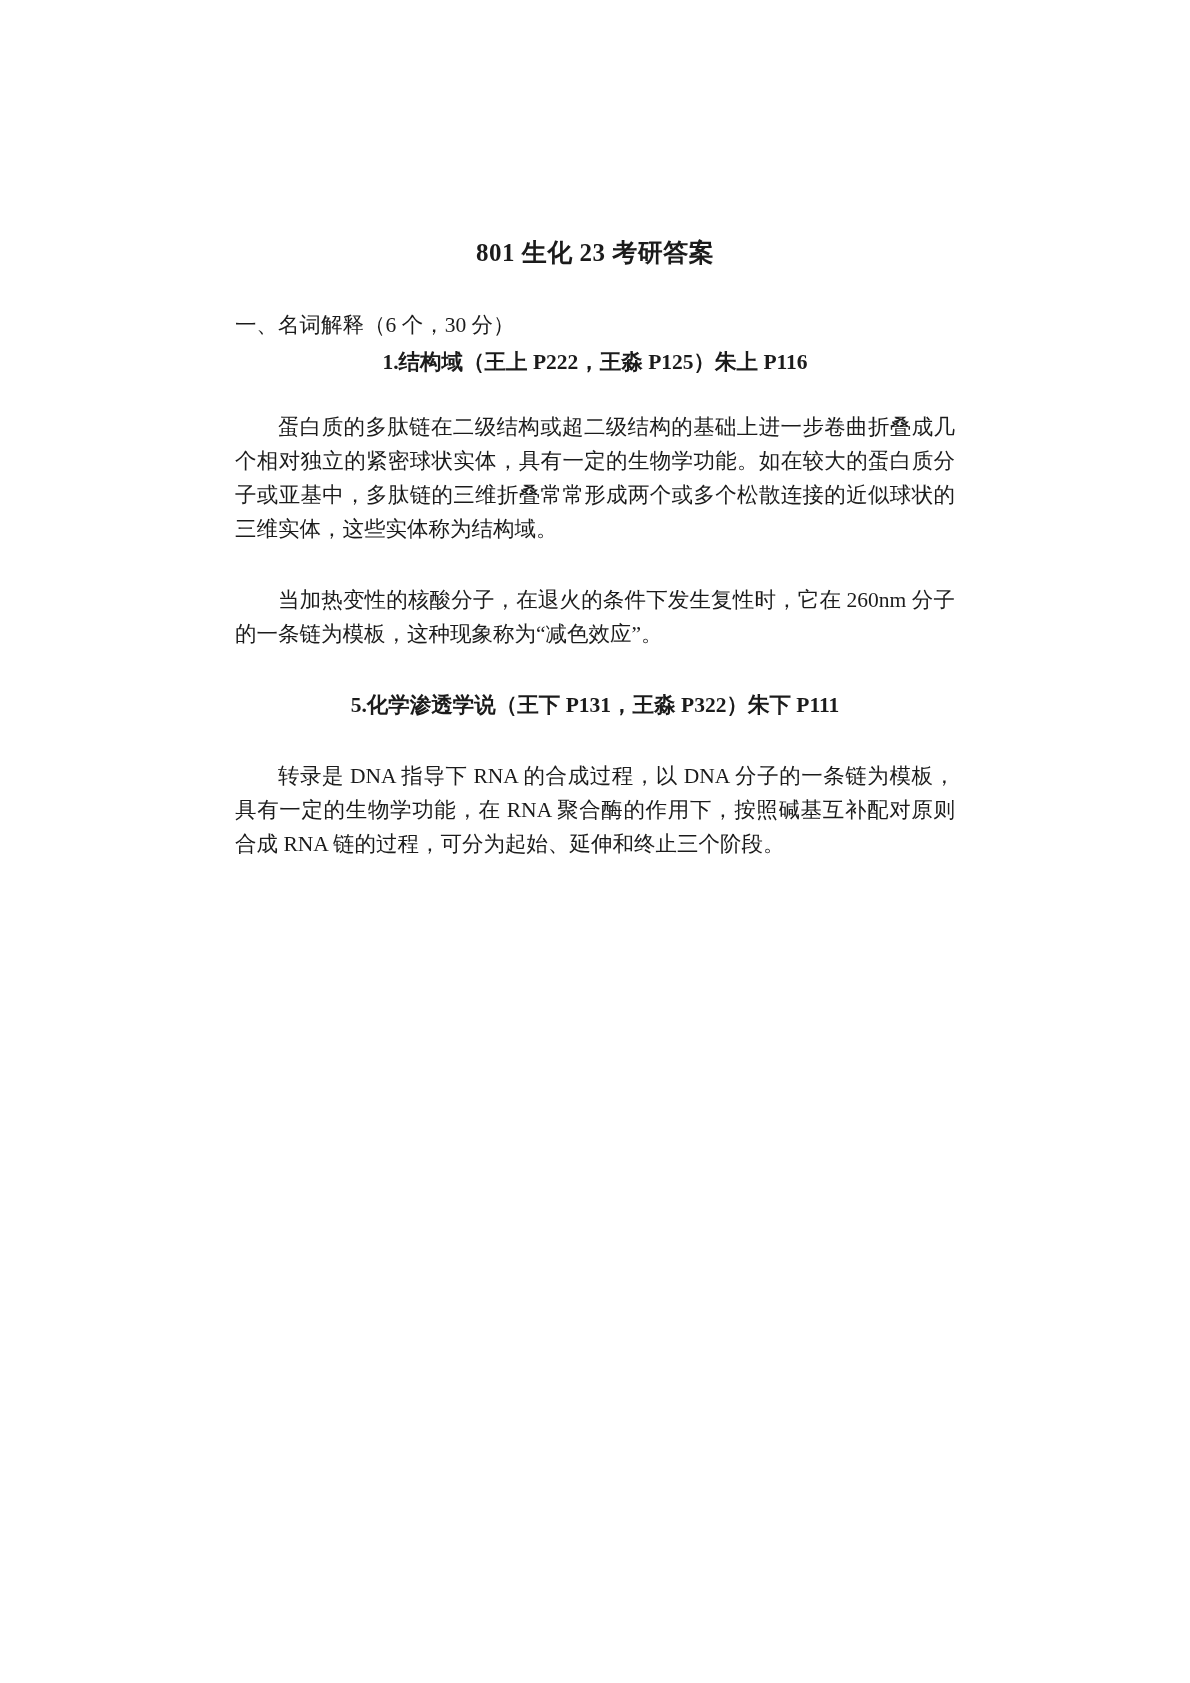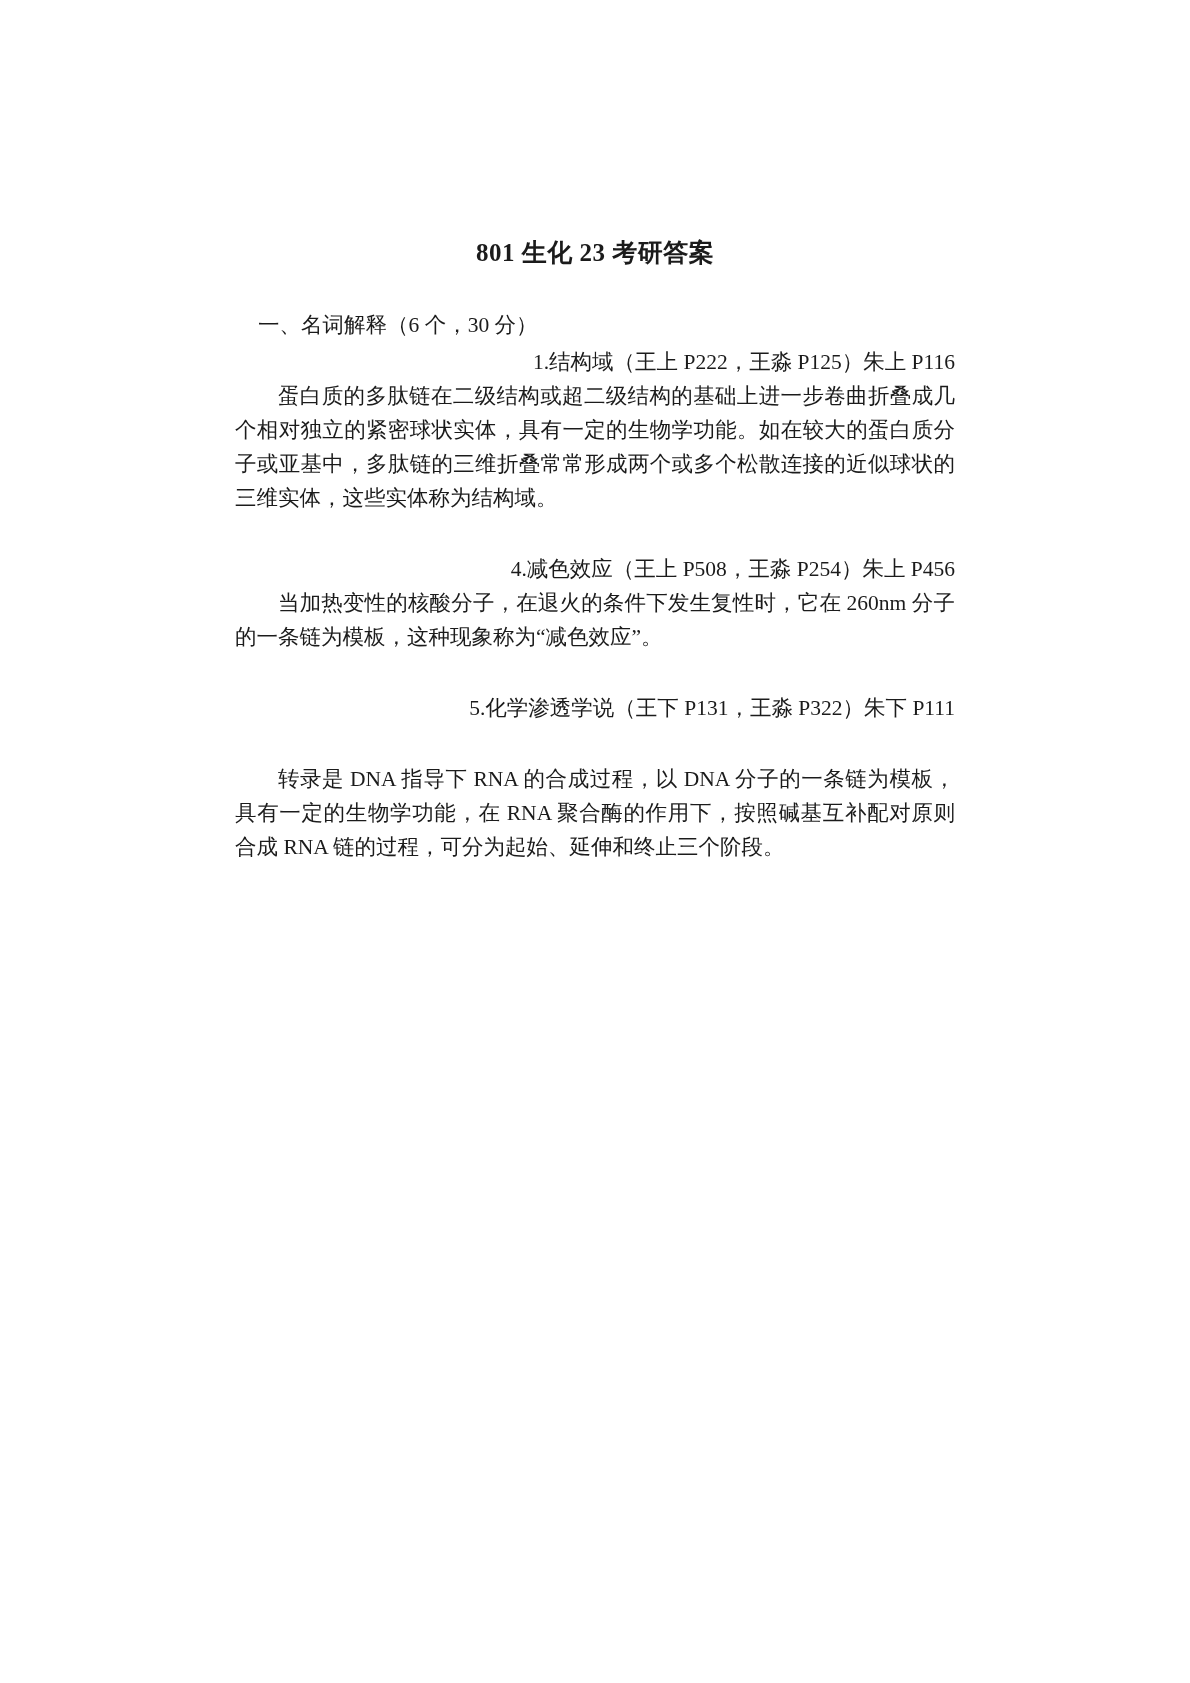--- a/index.html
+++ b/index.html
@@ -23,35 +23,36 @@
     letter-spacing: 0.5px;
   }
   .content {
     width: 720px;
     margin: 0 auto;
     font-size: 21.5px;
     line-height: 34px;
   }
   .section-heading {
     margin-top: 37px;
-    margin-left: 23px;
   }
   .term {
     margin-top: 37px;
   }
   .section-heading + .term {
     margin-top: 3px;
   }
   .term-heading {
-    text-align: right;
+    text-align: center;
+    font-weight: bold;
   }
   .term-def {
     text-indent: 2em;
     text-align: justify;
     text-justify: inter-ideograph;
+    margin-top: 31px;
   }
 </style>
 </head>
 <body>
 
 <div class="page">
   <h1 class="doc-title">801 生化 23 考研答案</h1>
 
   <div class="content">
     <p class="section-heading">一、名词解释（6 个，30 分）</p>
@@ -59,21 +60,20 @@
     <section class="term">
       <p class="term-heading">1.结构域（王上 P222，王淼 P125）朱上 P116</p>
       <p class="term-def">蛋白质的多肽链在二级结构或超二级结构的基础上进一步卷曲折叠成几个相对独立的紧密球状实体，具有一定的生物学功能。如在较大的蛋白质分子或亚基中，多肽链的三维折叠常常形成两个或多个松散连接的近似球状的三维实体，这些实体称为结构域。</p>
     </section>
 
     <section class="term">
     </section>
 
 
     <section class="term">
-      <p class="term-heading">4.减色效应（王上 P508，王淼 P254）朱上 P456</p>
       <p class="term-def">当加热变性的核酸分子，在退火的条件下发生复性时，它在 260nm 分子的一条链为模板，这种现象称为“减色效应”。</p>
     </section>
 
     <section class="term">
       <p class="term-heading">5.化学渗透学说（王下 P131，王淼 P322）朱下 P111</p>
     </section>
 
     <section class="term">
       <p class="term-def">转录是 DNA 指导下 RNA 的合成过程，以 DNA 分子的一条链为模板，具有一定的生物学功能，在 RNA 聚合酶的作用下，按照碱基互补配对原则合成 RNA 链的过程，可分为起始、延伸和终止三个阶段。</p>
     </section>

